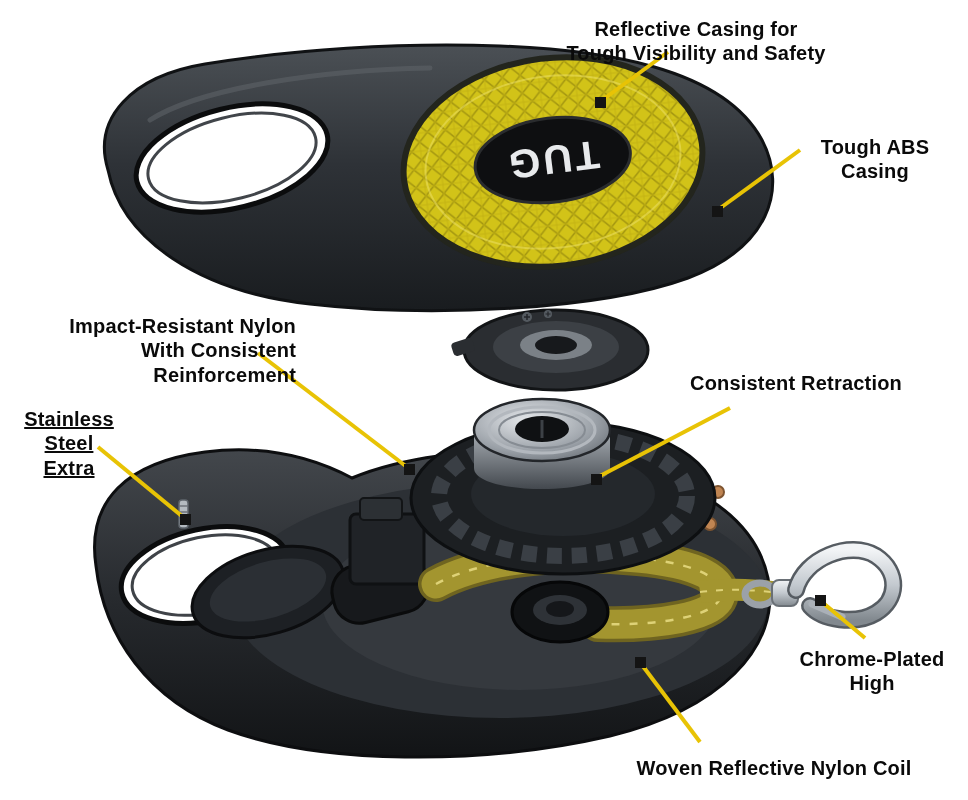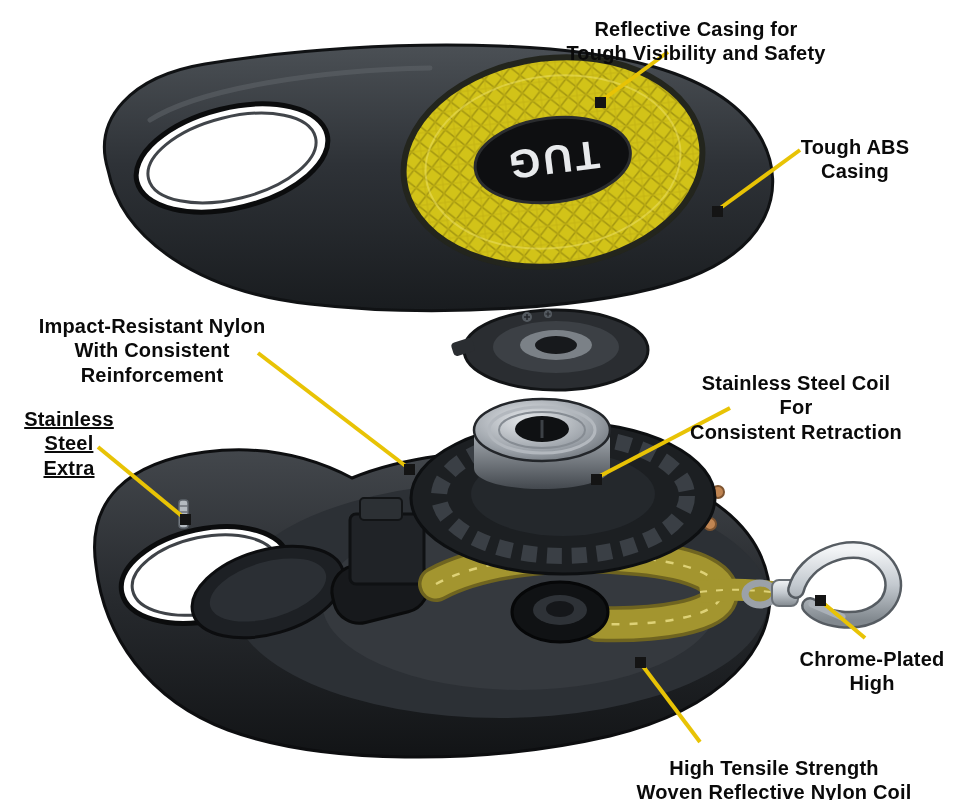--- a/index.html
+++ b/index.html
@@ -175,41 +175,39 @@
       <rect x="815" y="595" width="11" height="11"></rect>
       <rect x="635" y="657" width="11" height="11"></rect>
     </g>
   </svg>
 
   <div class="callout" style="left:535px; top:5px; width:322px;">
     <span class="ln">Reflective Casing for</span>
     <span class="ln">Tough Visibility and Safety</span>
   </div>
 
-  <div class="callout" style="left:764px; top:123px; width:182px;">
+  <div class="callout" style="left:784px; top:123px; width:182px;">
     <span class="ln">Tough ABS Casing</span>
   </div>
 
-  <div class="callout" style="left:18px; top:302px; width:268px;">
+  <div class="callout" style="left:28px; top:302px; width:268px;text-align:right;">
     <span class="ln">Impact-Resistant Nylon</span>
     <span class="ln">With Consistent Reinforcement</span>
   </div>
 
   <div class="callout" style="left:688px; top:359px; width:216px;">
-    <span class="ln">Stainless Steel Coil For</span>
     <span class="ln">Consistent Retraction</span>
   </div>
 
   <div class="callout" style="left:6px; top:395px; width:126px;text-decoration:underline;">
     <span class="ln">Stainless Steel</span>
     <span class="ln">Extra</span>
   </div>
 
   <div class="callout" style="left:778px; top:635px; width:188px;">
     <span class="ln">Chrome-Plated High</span>
   </div>
 
   <div class="callout" style="left:618px; top:744px; width:312px;">
-    <span class="ln">High Tensile Strength</span>
     <span class="ln">Woven Reflective Nylon Coil</span>
   </div>
 
 </div>
 
 </body></html>

